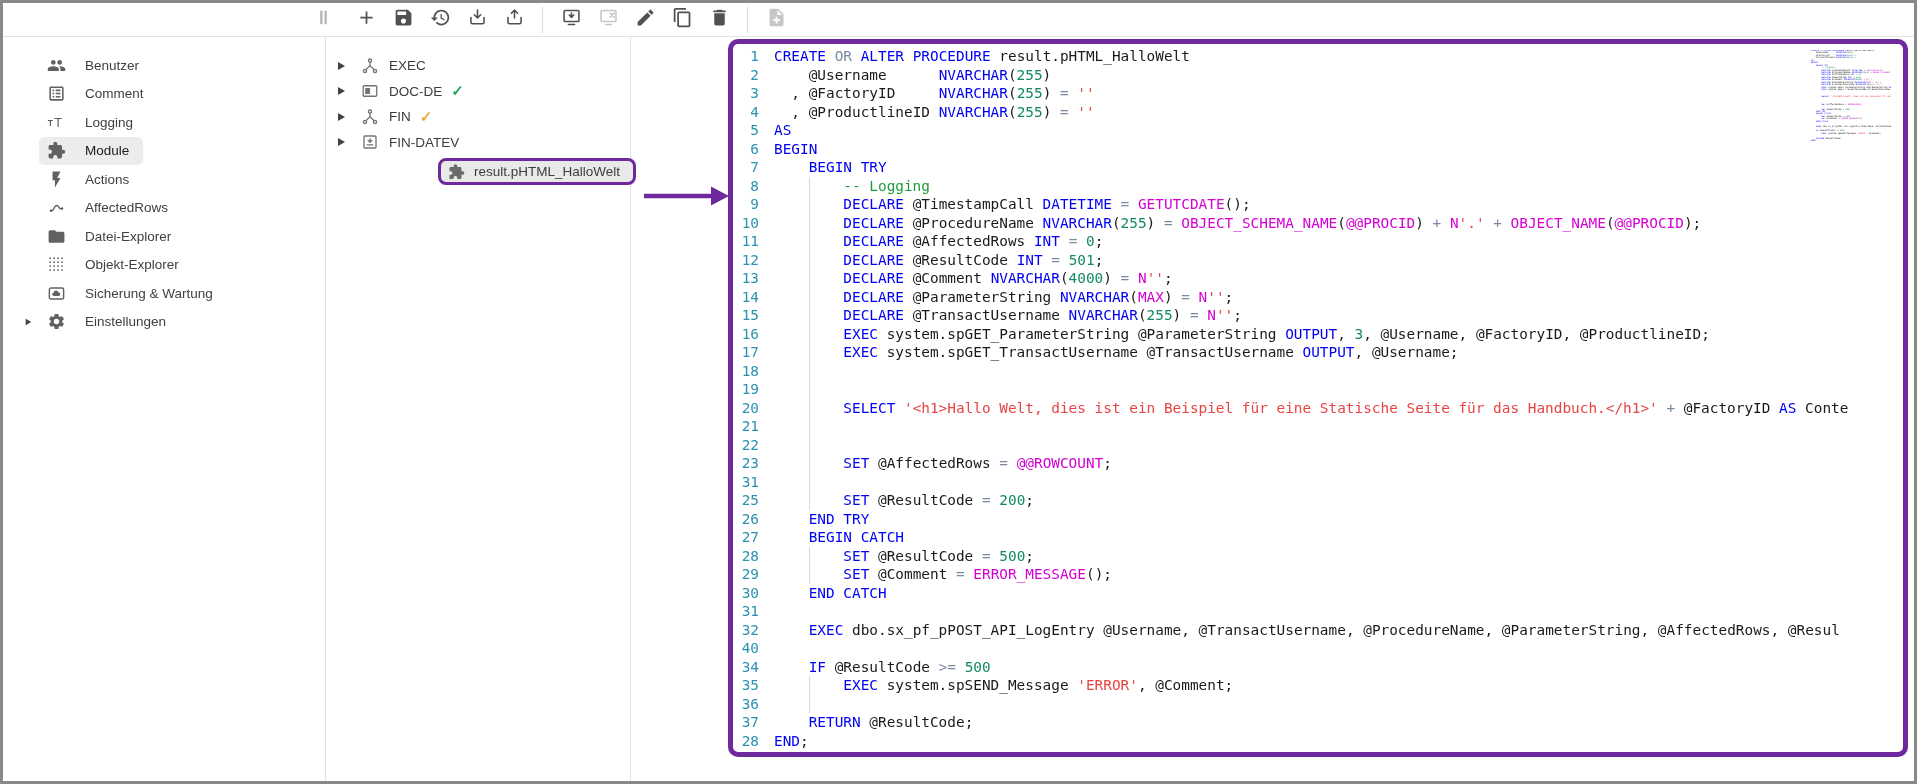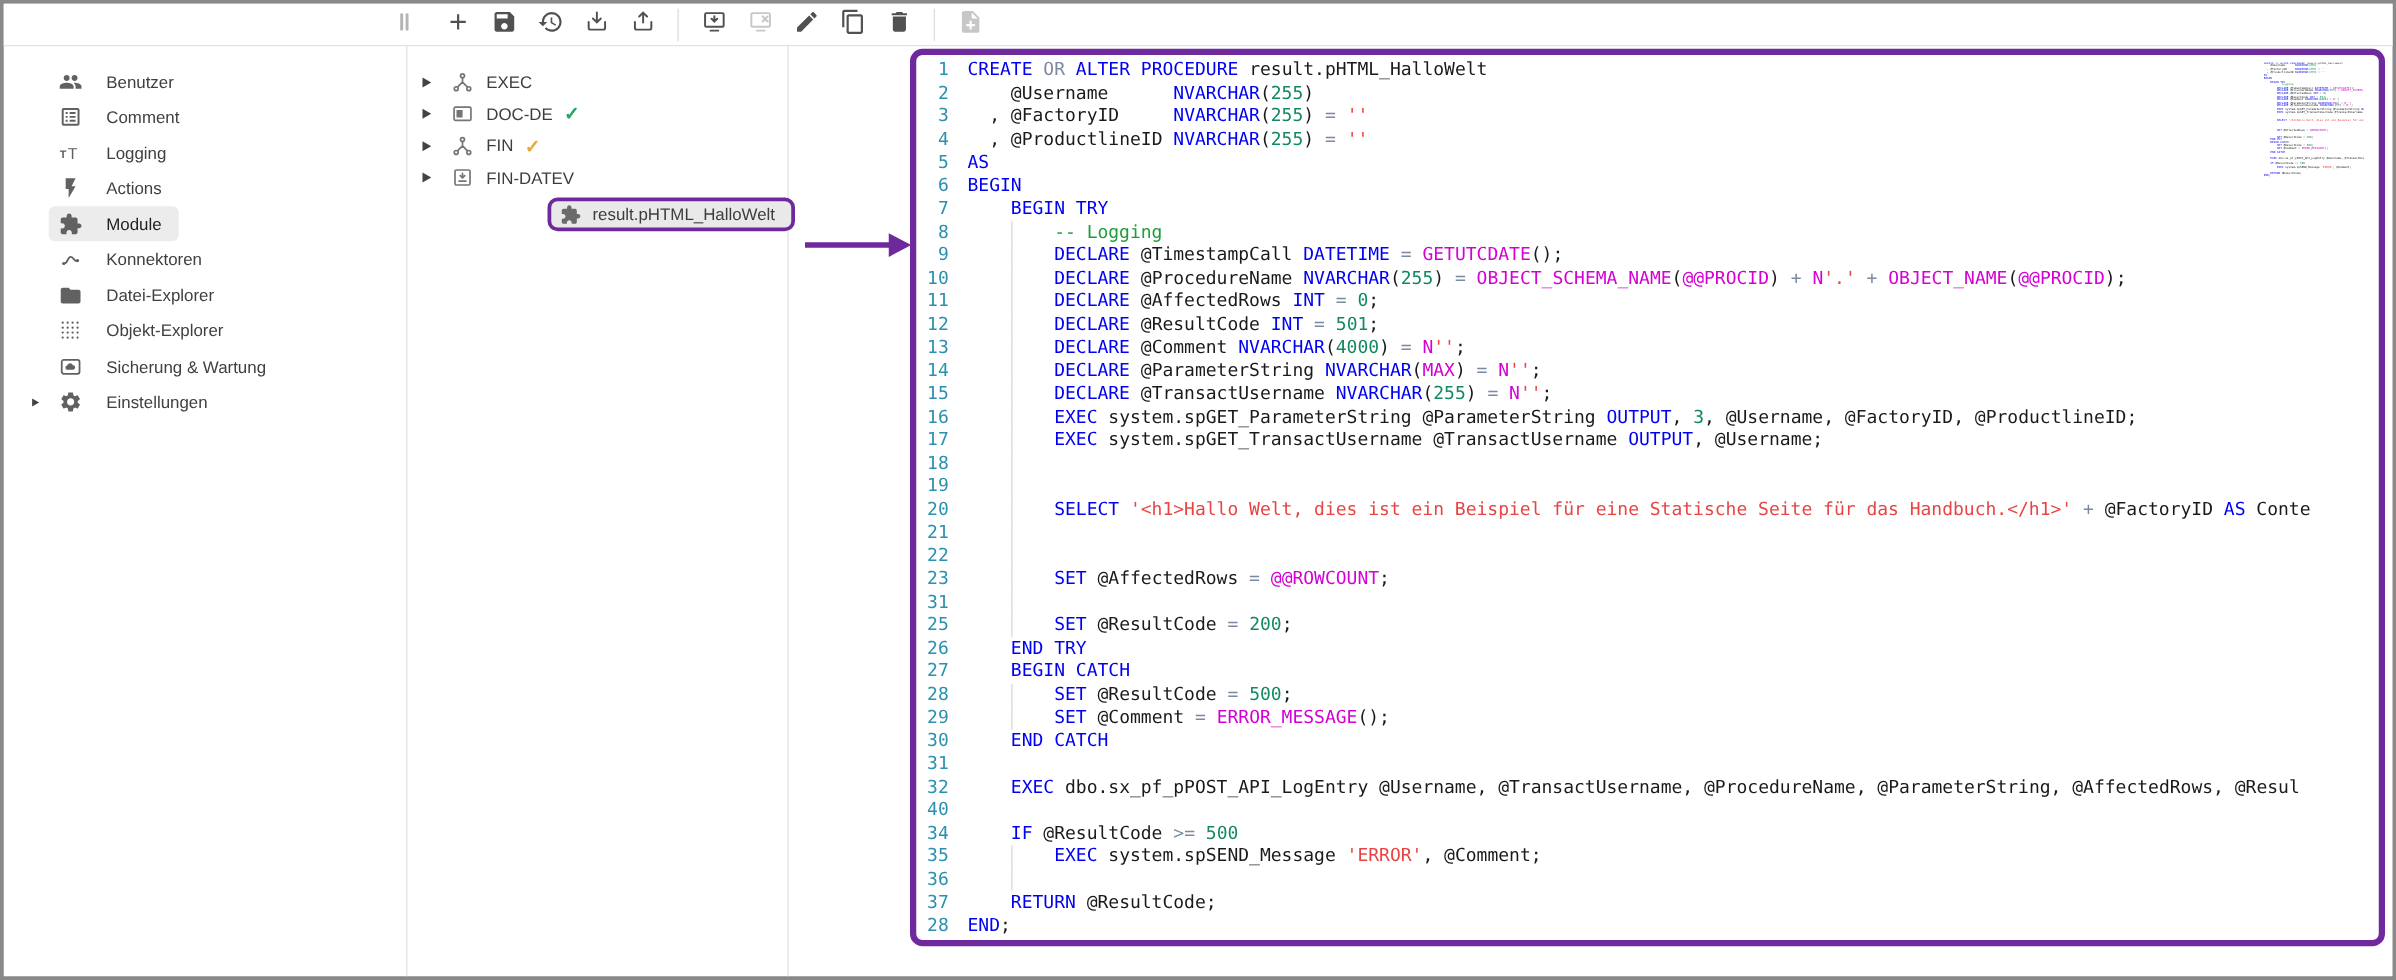--- a/index.html
+++ b/index.html
@@ -160,53 +160,53 @@
           <span class="snav-pill">
             <span class="snav-icon">
               <svg viewBox="0 0 24 24">
                 <text x="1" y="16.5" font-size="11" font-family="Liberation Sans, sans-serif" font-weight="bold" fill="currentColor">T</text>
                 <text x="9" y="17.5" font-size="16" font-family="Liberation Sans, sans-serif" fill="currentColor">T</text>
               </svg>
             </span>
             <span class="snav-label">Logging</span>
           </span>
         </div>
+        <div class="snav-item selected">
+          <span class="snav-exp"></span>
+          <span class="snav-pill">
+            <span class="snav-icon">
+              <svg class="fl" viewBox="0 0 24 24">
+                <path d="M20.5 11H19V7c0-1.1-.9-2-2-2h-4V3.5C13 2.12 11.88 1 10.5 1S8 2.12 8 3.5V5H4c-1.1 0-1.99.9-1.99 2v3.8H3.5c1.49 0 2.7 1.21 2.7 2.7s-1.21 2.7-2.7 2.7H2V20c0 1.1.9 2 2 2h3.8v-1.5c0-1.49 1.21-2.7 2.7-2.7 1.49 0 2.7 1.21 2.7 2.7V22H17c1.1 0 2-.9 2-2v-4h1.5c1.38 0 2.5-1.12 2.5-2.5S21.88 11 20.5 11z"></path>
+              </svg>
+            </span>
+            <span class="snav-label">Module</span>
+          </span>
+        </div>
         <div class="snav-item">
           <span class="snav-exp"></span>
           <span class="snav-pill">
             <span class="snav-icon">
               <svg class="fl" viewBox="0 0 24 24">
                 <path d="M7 2v11h3v9l7-12h-4l4-8z"></path>
               </svg>
             </span>
             <span class="snav-label">Actions</span>
-          </span>
-        </div>
-        <div class="snav-item selected">
-          <span class="snav-exp"></span>
-          <span class="snav-pill">
-            <span class="snav-icon">
-              <svg class="fl" viewBox="0 0 24 24">
-                <path d="M20.5 11H19V7c0-1.1-.9-2-2-2h-4V3.5C13 2.12 11.88 1 10.5 1S8 2.12 8 3.5V5H4c-1.1 0-1.99.9-1.99 2v3.8H3.5c1.49 0 2.7 1.21 2.7 2.7s-1.21 2.7-2.7 2.7H2V20c0 1.1.9 2 2 2h3.8v-1.5c0-1.49 1.21-2.7 2.7-2.7 1.49 0 2.7 1.21 2.7 2.7V22H17c1.1 0 2-.9 2-2v-4h1.5c1.38 0 2.5-1.12 2.5-2.5S21.88 11 20.5 11z"></path>
-              </svg>
-            </span>
-            <span class="snav-label">Module</span>
           </span>
         </div>
         <div class="snav-item">
           <span class="snav-exp"></span>
           <span class="snav-pill">
             <span class="snav-icon">
               <svg class="st" viewBox="0 0 24 24">
                 <path d="M5.5 16.2c4 0 2.8-6.7 6.8-6.7 3.3 0 2.6 5.2 6.3 4"></path>
                 <circle cx="5" cy="16.2" r="1.6" fill="currentColor" stroke="none"></circle>
                 <circle cx="19" cy="13.2" r="1.6" fill="currentColor" stroke="none"></circle>
               </svg>
             </span>
-            <span class="snav-label">Konnektoren</span>
+            <span class="snav-label">AffectedRows</span>
           </span>
         </div>
         <div class="snav-item">
           <span class="snav-exp"></span>
           <span class="snav-pill">
             <span class="snav-icon">
               <svg class="fl" viewBox="0 0 24 24">
                 <path d="M10 4H4c-1.1 0-1.99.9-1.99 2L2 18c0 1.1.9 2 2 2h16c1.1 0 2-.9 2-2V8c0-1.1-.9-2-2-2h-8l-2-2z"></path>
               </svg>
             </span>

